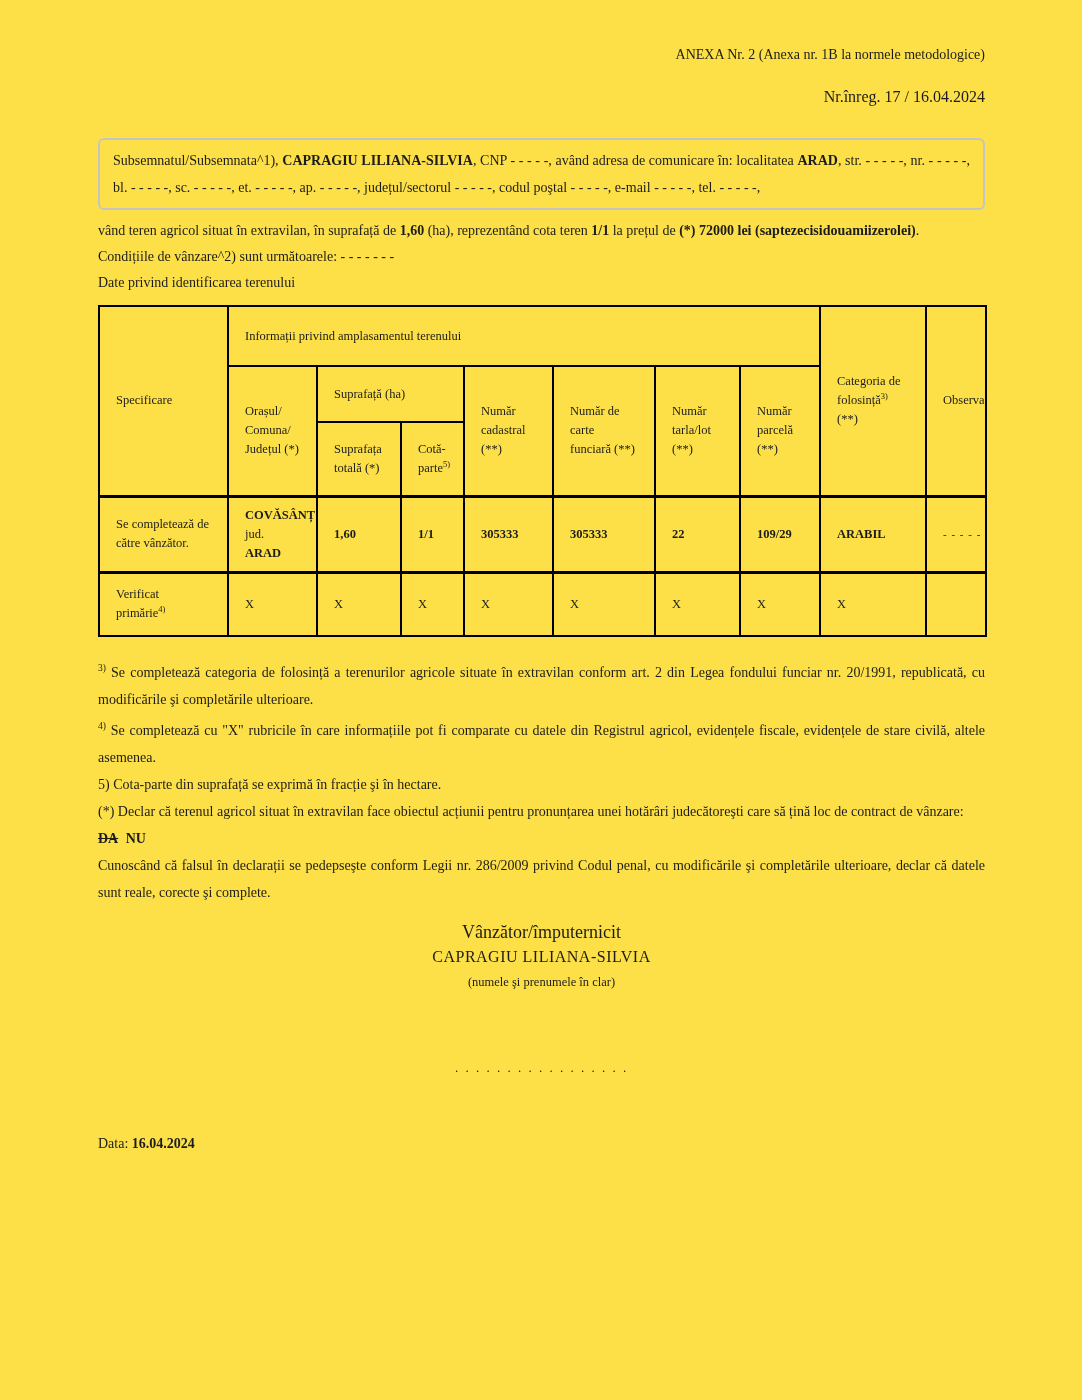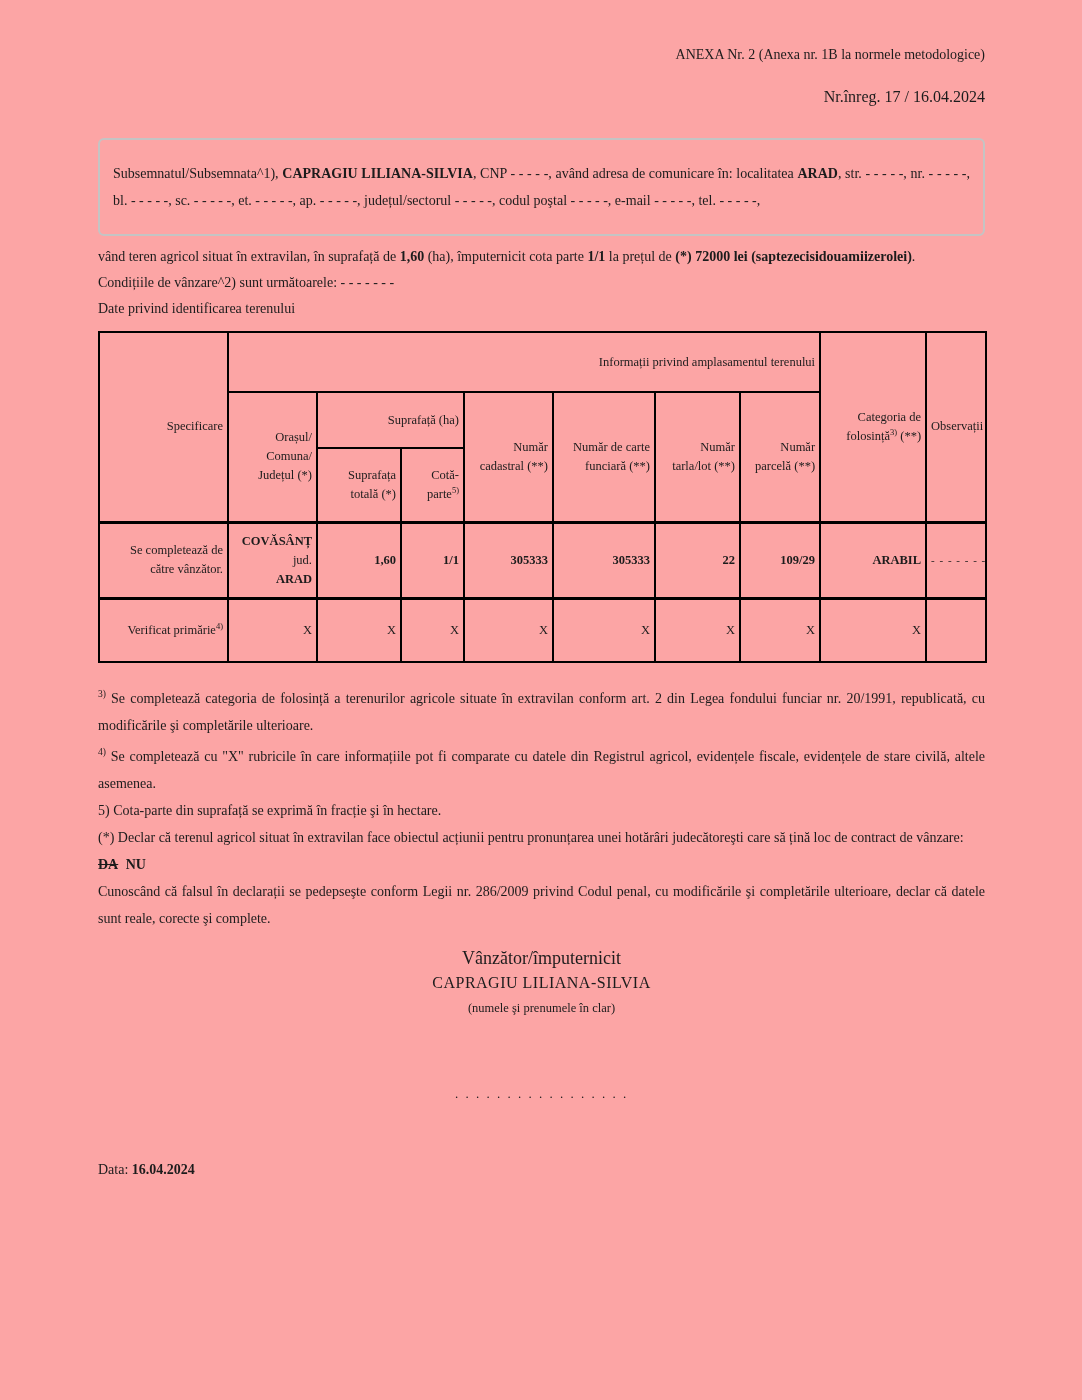--- a/index.html
+++ b/index.html
@@ -2,56 +2,56 @@
 <html lang="ro"><head>
 <meta charset="utf-8">
 <style>
   html, body { margin: 0; padding: 0; background: #ffffff; }
   .page {
     position: relative;
     width: 1082px;
     height: 1400px;
     box-sizing: border-box;
     padding: 46px 97px 0 98px;
-    background: #fca5a5;
+    background: #fde047;
     color: #1c1c1c;
     font-family: "Liberation Serif", "DejaVu Serif", serif;
     font-size: 14px;
     overflow: hidden;
   }
   .right { text-align: right; }
   .anexa-line { font-size: 14px; line-height: 18px; }
   .reg-line { margin-top: 24px; font-size: 16px; line-height: 18px; }
   .doc-title { margin-top: 34px; font-size: 17px; line-height: 22px; font-weight: bold; text-align: center; }
   .intro-box {
     margin-top: 32px;
     border: 2px solid #c4c4c4;
     border-radius: 6px;
-    padding: 20px 13px;
+    padding: 7px 13px;
     line-height: 27px;
     text-align: justify;
   }
   p { margin: 0; }
   .offer-par { margin-top: 8px; line-height: 26px; text-align: justify; }
   .plain-line { line-height: 26px; }
   b, .bold { font-weight: bold; }
   sup { font-size: 0.68em; line-height: 0; }
   table.land-table {
     margin-top: 9px;
     border-collapse: collapse;
     width: 887px;
     table-layout: fixed;
   }
   table.land-table td {
     border: 2px solid #000000;
-    text-align: right;
+    text-align: left;
     vertical-align: middle;
     font-size: 12.5px;
     line-height: 19px;
-    padding: 2px 4px;
+    padding: 2px 16px;
     overflow: hidden;
   }
   tr.sep td { border-top-width: 3px; }
   td.left-pad { text-align: left; padding-left: 8px; }
   td.val { font-weight: bold; }
   td.xcell { font-size: 18px; }
   .obs-dashes { font-size: 11px; letter-spacing: 1px; white-space: nowrap; }
   .fn { text-align: justify; line-height: 27px; }
   .fn3 { margin-top: 22px; }
   .fn4 { margin-top: 4px; }
@@ -71,21 +71,21 @@
 
   <div class="anexa-line right">ANEXA Nr. 2 (Anexa nr. 1B la normele metodologice)</div>
 
   <div class="reg-line right">Nr.înreg. 17 / 16.04.2024</div>
 
 
   <div class="intro-box">
     <p><span>Subsemnatul/Subsemnata^1), </span><b>CAPRAGIU LILIANA-SILVIA</b><span>, CNP - - - - -, având adresa de comunicare în: localitatea </span><b>ARAD</b><span>, str. - - - - -, nr. - - - - -, bl. - - - - -, sc. - - - - -, et. - - - - -, ap. - - - - -, județul/sectorul - - - - -, codul poştal - - - - -, e-mail - - - - -, tel. - - - - -,</span></p>
   </div>
 
-  <p class="offer-par"><span>vând teren agricol situat în extravilan, în suprafață de </span><b>1,60</b><span> (ha), împuternicit cota parte </span><b>1/1</b><span> la prețul de </span><b>(*) 72000 lei</b><span> </span><b>(saptezecisidouamiizerolei)</b><span>.</span></p>
+  <p class="offer-par"><span>vând teren agricol situat în extravilan, în suprafață de </span><b>1,60</b><span> (ha), reprezentând cota teren </span><b>1/1</b><span> la prețul de </span><b>(*) 72000 lei</b><span> </span><b>(saptezecisidouamiizerolei)</b><span>.</span></p>
 
   <p class="plain-line">Condițiile de vânzare^2) sunt următoarele: - - - - - - -</p>
 
   <p class="plain-line">Date privind identificarea terenului</p>
 
   <table class="land-table">
     <colgroup>
       <col style="width:129px">
         <col style="width:89px">
         <col style="width:84px">

